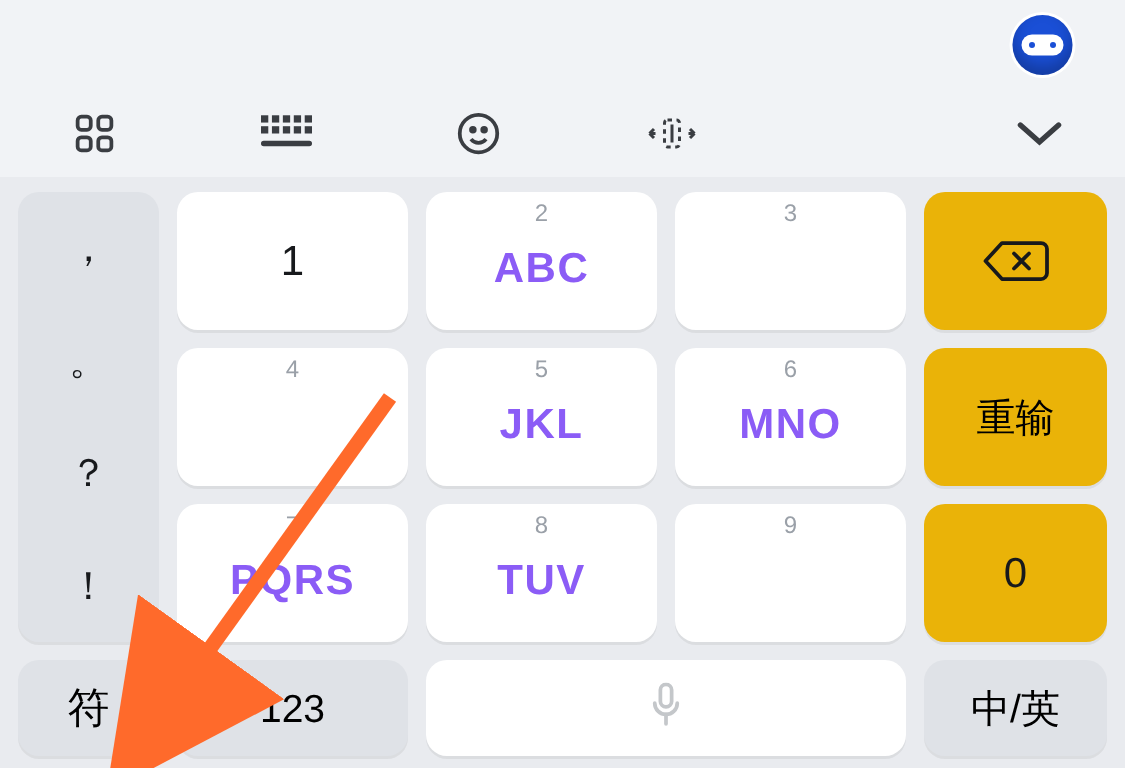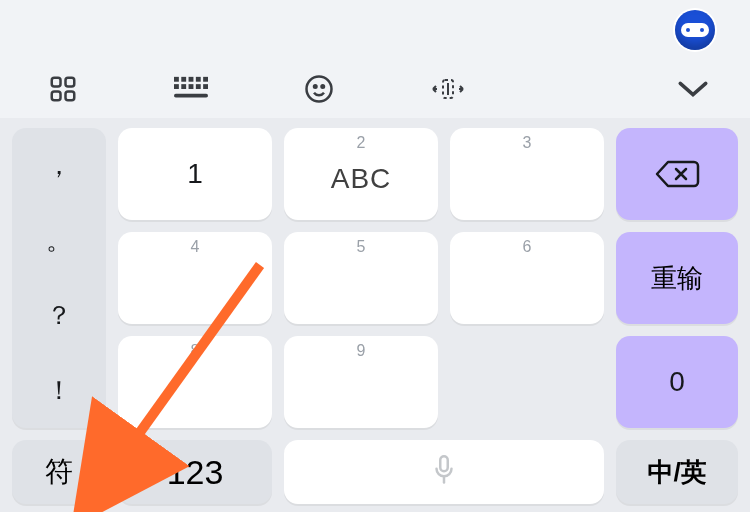--- a/index.html
+++ b/index.html
@@ -55,26 +55,26 @@
     background: #ffffff;
     border-radius: 14px;
     box-shadow: 0 2px 0 rgba(0,0,0,.06);
     display: flex;
     flex-direction: column;
     align-items: center;
     justify-content: center;
     position: relative;
     user-select: none;
   }
-  .key.func { background: #c4b5fd; }
+  .key.func { background: #eab308; }
   .key .super {
     position: absolute; top: 6px; font-size: 16px; color: #9aa0a8;
   }
   .key .main {
-    font-size: 28px; color: #404040; letter-spacing: 1px; font-weight: 400;
+    font-size: 28px; color: #8b5cf6; letter-spacing: 1px; font-weight: 700;
     margin-top: 10px;
   }
   .key .center {
     font-size: 28px; color: #17191c;
   }
 
   .punct-col {
     grid-row: 1 / span 3;
     grid-column: 1;
     background: #dfe2e7;
@@ -94,21 +94,21 @@
   }
   .zero {
     grid-row: 3; grid-column: 5;
   }
   .key.bottom { background: #dfe2e7; }
   .space { background: #ffffff; grid-column: 3 / span 2; display: flex; align-items: center; justify-content: center; }
   .mic svg { opacity: .5; }
 
   .hidden-overflow { overflow: hidden; }
   .label-cn { font-size: 26px; }
-  .label-num { font-size: 34px; }
+  .label-num { font-size: 26px; }
   .label-sym { font-size: 28px; }
 
   
   .arrow-layer { position: absolute; inset: 0; pointer-events: none; }
 </style>
 </head>
 <body>
 
 <div class="topbar">
   <div class="avatar">
@@ -200,30 +200,37 @@
         <path d="M14 4 H40 a4 4 0 0 1 4 4 V24 a4 4 0 0 1 -4 4 H14 L3 16 Z"></path>
         <path d="M22 11 L32 21 M32 11 L22 21" stroke-linecap="round"></path>
       </svg>
     </div>
 
     <div class="key">
       <span class="super">4</span>
     </div>
     <div class="key">
       <span class="super">5</span>
+      <span class="main">JKL</span>
     </div>
     <div class="key">
       <span class="super">6</span>
+      <span class="main">MNO</span>
     </div>
     <div class="key func retry">
       <span class="label-cn">重输</span>
     </div>
 
     <div class="key">
+      <span class="super">7</span>
+      <span class="main">PQRS</span>
+    </div>
+    <div class="key">
       <span class="super">8</span>
+      <span class="main">TUV</span>
     </div>
     <div class="key">
       <span class="super">9</span>
     </div>
     <div class="key func zero">
       <span class="center">0</span>
     </div>
 
     <div class="key func bottom" style="grid-row:4; grid-column:1;">
       <span class="label-sym">符</span>
@@ -233,21 +240,21 @@
     </div>
     <div class="key space" style="grid-row:4;">
       <span class="mic">
         <svg width="22" height="30" viewBox="0 0 16 24" fill="none" stroke="#8b9097" stroke-width="2" stroke-linecap="round">
           <rect x="5" y="1" width="6" height="12" rx="3"></rect>
           <path d="M2 11a6 6 0 0 0 12 0"></path>
           <line x1="8" y1="17" x2="8" y2="22"></line>
         </svg>
       </span>
     </div>
-    <div class="key func bottom" style="grid-row:4; grid-column:5;font-weight:bold;">
+    <div class="key func bottom" style="grid-row:4; grid-column:5;">
       <span class="label-cn">中/英</span>
     </div>
 
   </div>
 </div>
 
 <svg class="arrow-layer" width="750" height="512">
   <defs>
     <marker id="ah" markerWidth="12" markerHeight="12" refX="7" refY="6" orient="auto">
       <path d="M0,0 L12,6 L0,12 Z" fill="#ff6a2b"></path>

